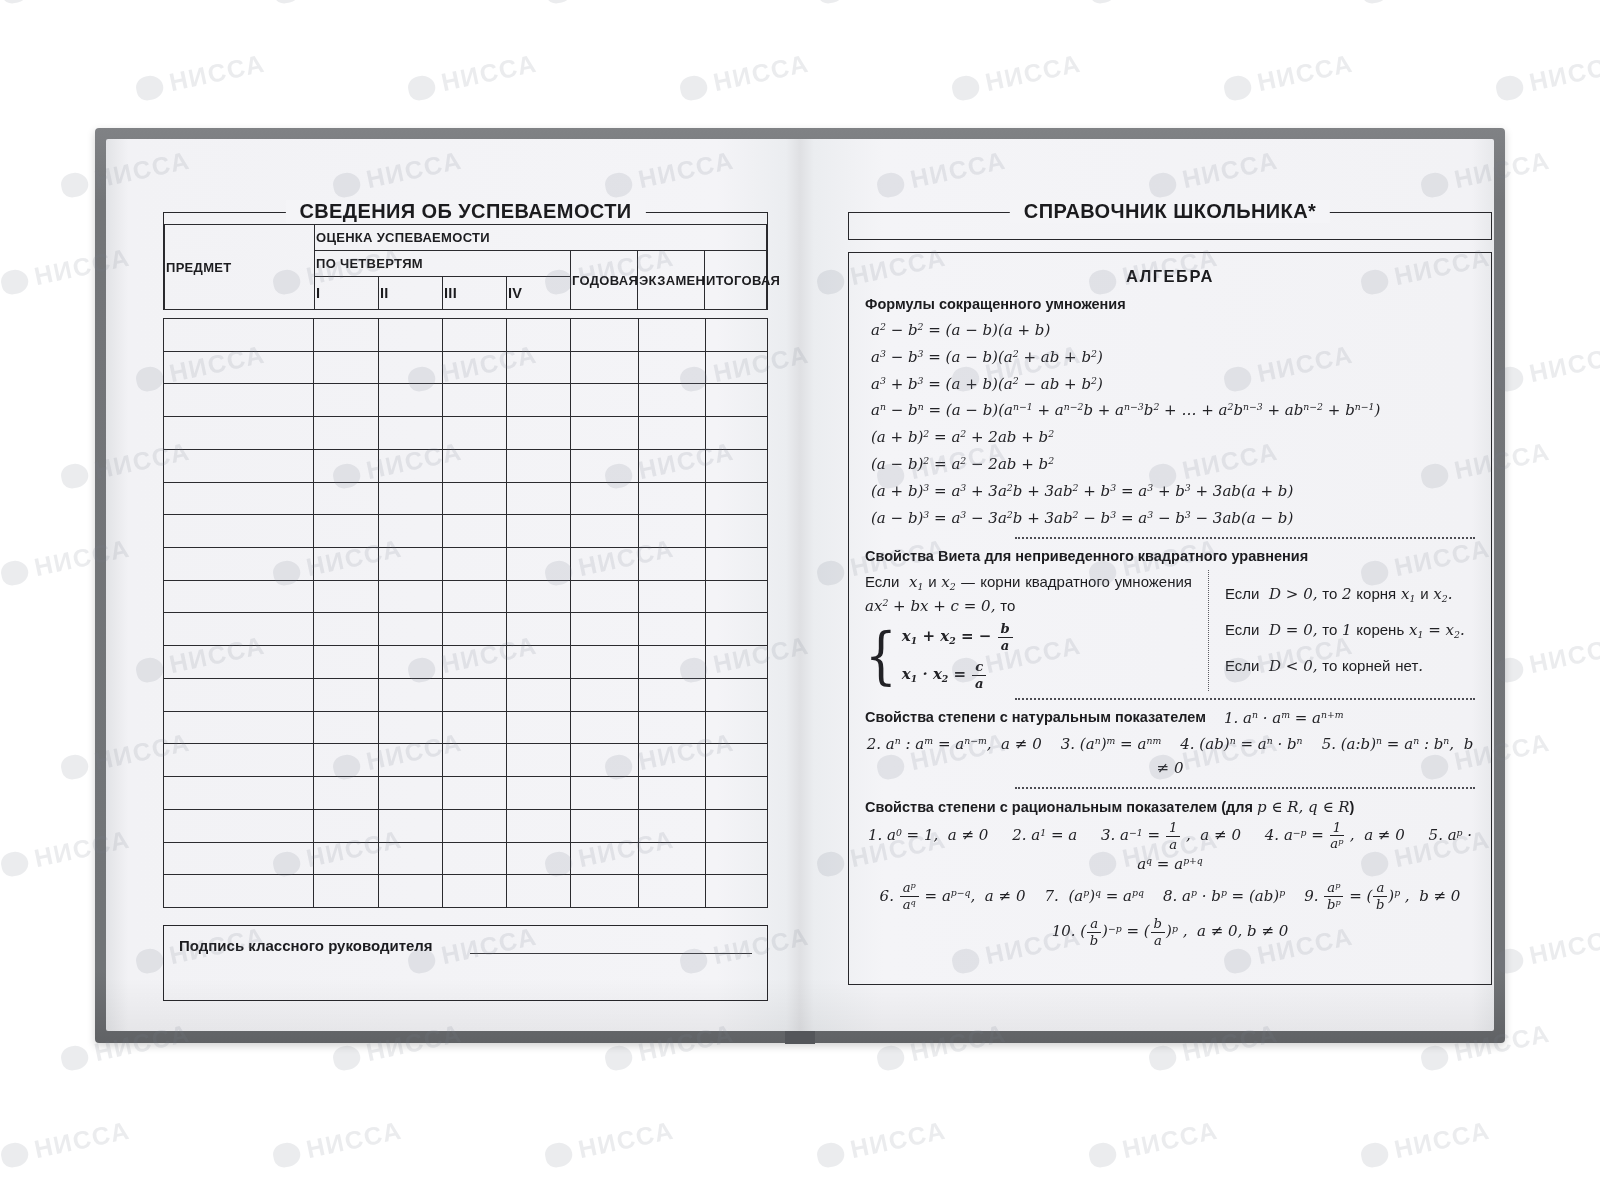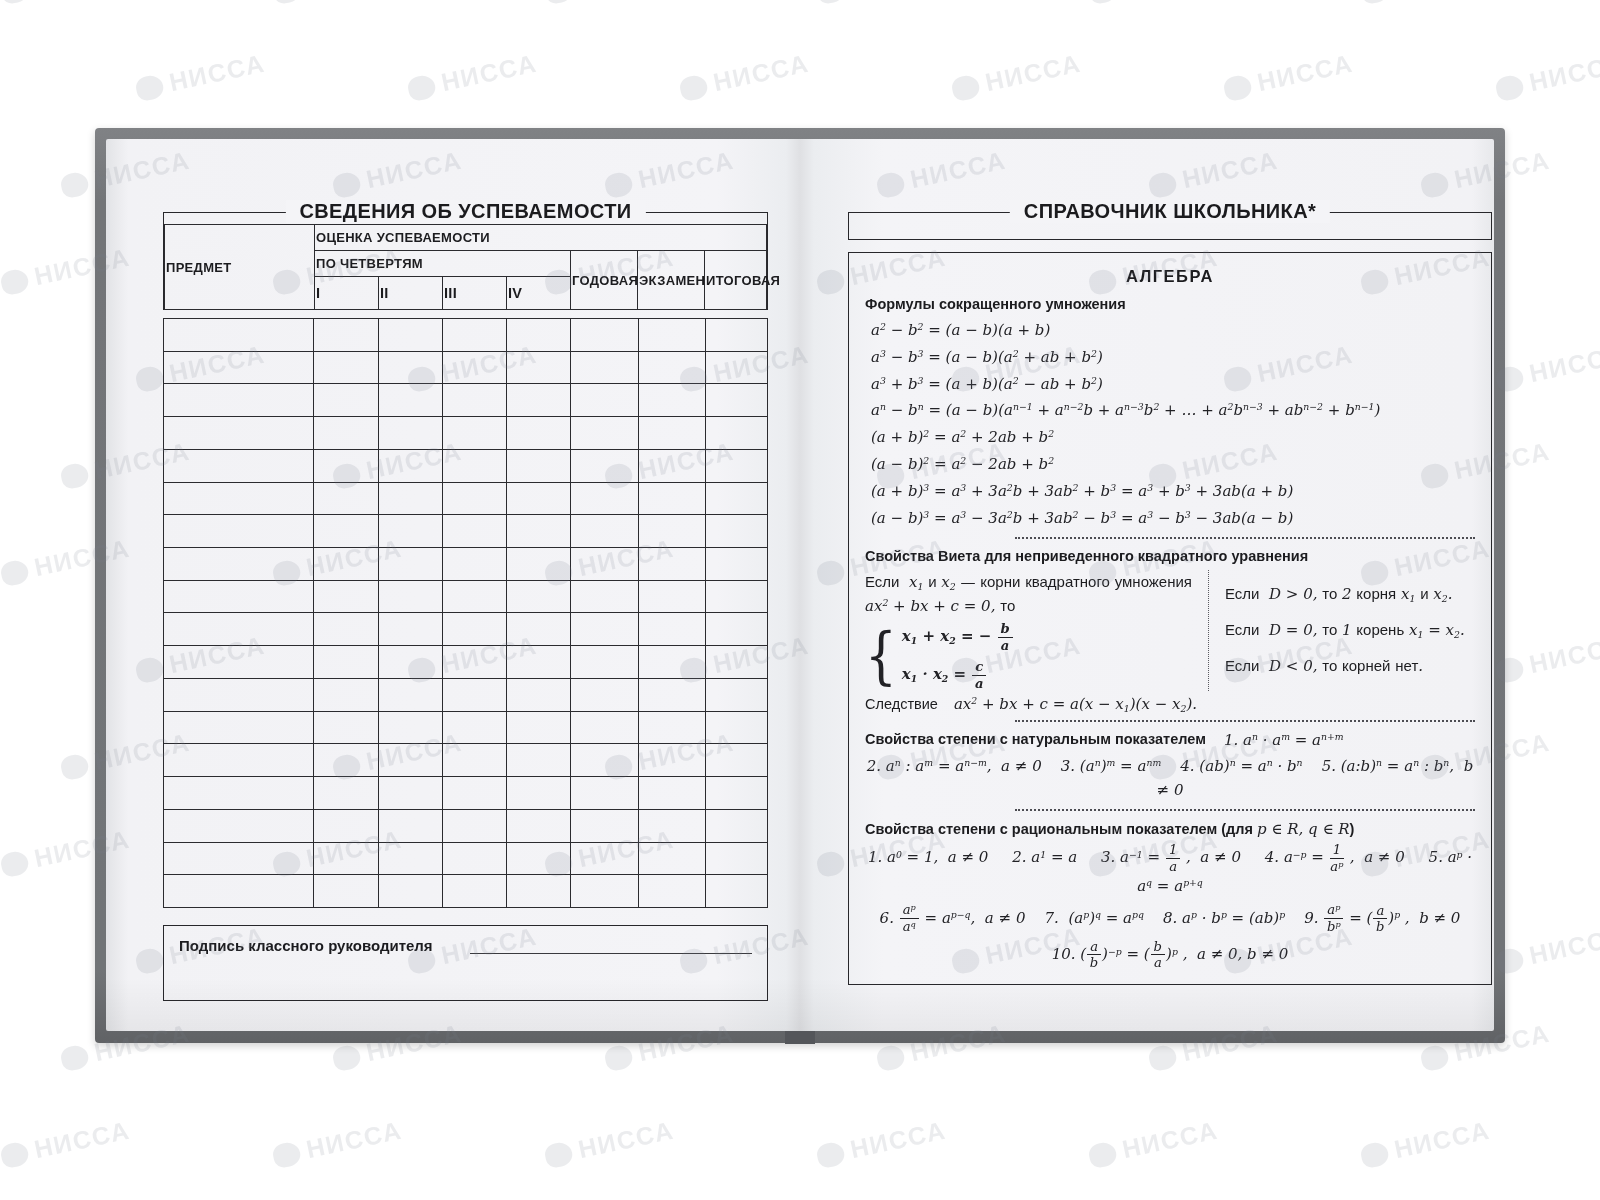--- a/index.html
+++ b/index.html
@@ -373,24 +373,20 @@
             <span class="m">x<span class="b2">1</span> · x<span class="b2">2</span> = <span class="frac"><span class="fn">c</span><span class="fd">a</span></span></span>
           </span>
         </div>
       </div>
       <div class="vieta-right">
         <div class="m"><span class="ru">Если</span>  D &gt; 0, <span class="ru">то</span> 2 <span class="ru">корня</span> x<span class="b2">1</span> <span class="ru">и</span> x<span class="b2">2</span>.</div>
         <div class="m"><span class="ru">Если</span>  D = 0, <span class="ru">то</span> 1 <span class="ru">корень</span> x<span class="b2">1</span> = x<span class="b2">2</span>.</div>
         <div class="m"><span class="ru">Если</span>  D &lt; 0, <span class="ru">то</span> <span class="ru">корней</span> <span class="ru">нет</span>.</div>
       </div>
     </div>
-    <div class="corollary">
-      <span class="corollary-label">Следствие</span>
-      <span class="m">ax<span class="s">2</span> + bx + c = a(x − x<span class="b2">1</span>)(x − x<span class="b2">2</span>).</span>
-    </div>
 
     <div class="dotted"></div>
 
     <div class="sec-row">
       <span class="sec-heading">Свойства степени с натуральным показателем</span>
       <span class="m">1. a<span class="s">n</span> · a<span class="s">m</span> = a<span class="s">n+m</span></span>
     </div>
     <div class="m mline">2. a<span class="s">n</span> : a<span class="s">m</span> = a<span class="s">n−m</span>,  a ≠ 0    3. (a<span class="s">n</span>)<span class="s">m</span> = a<span class="s">nm</span>    4. (ab)<span class="s">n</span> = a<span class="s">n</span> · b<span class="s">n</span>    5. (a:b)<span class="s">n</span> = a<span class="s">n</span> : b<span class="s">n</span>,  b ≠ 0</div>
 
     <div class="dotted"></div>

